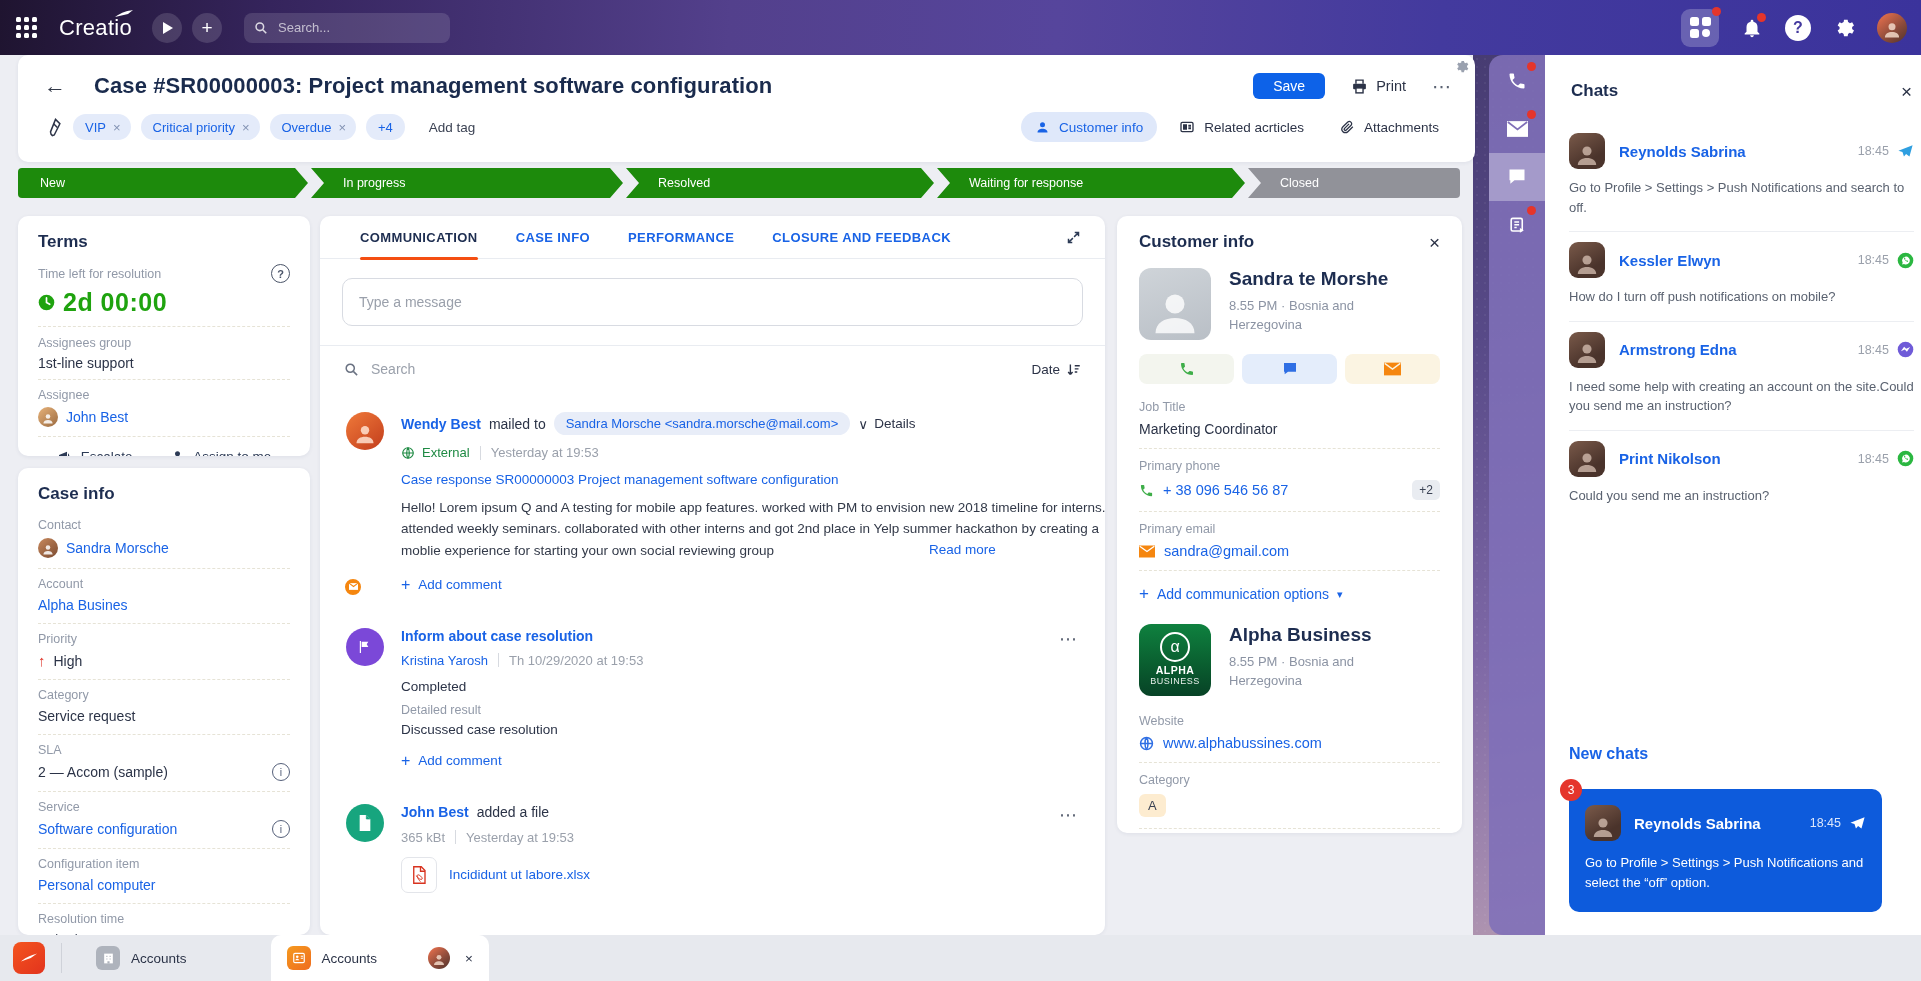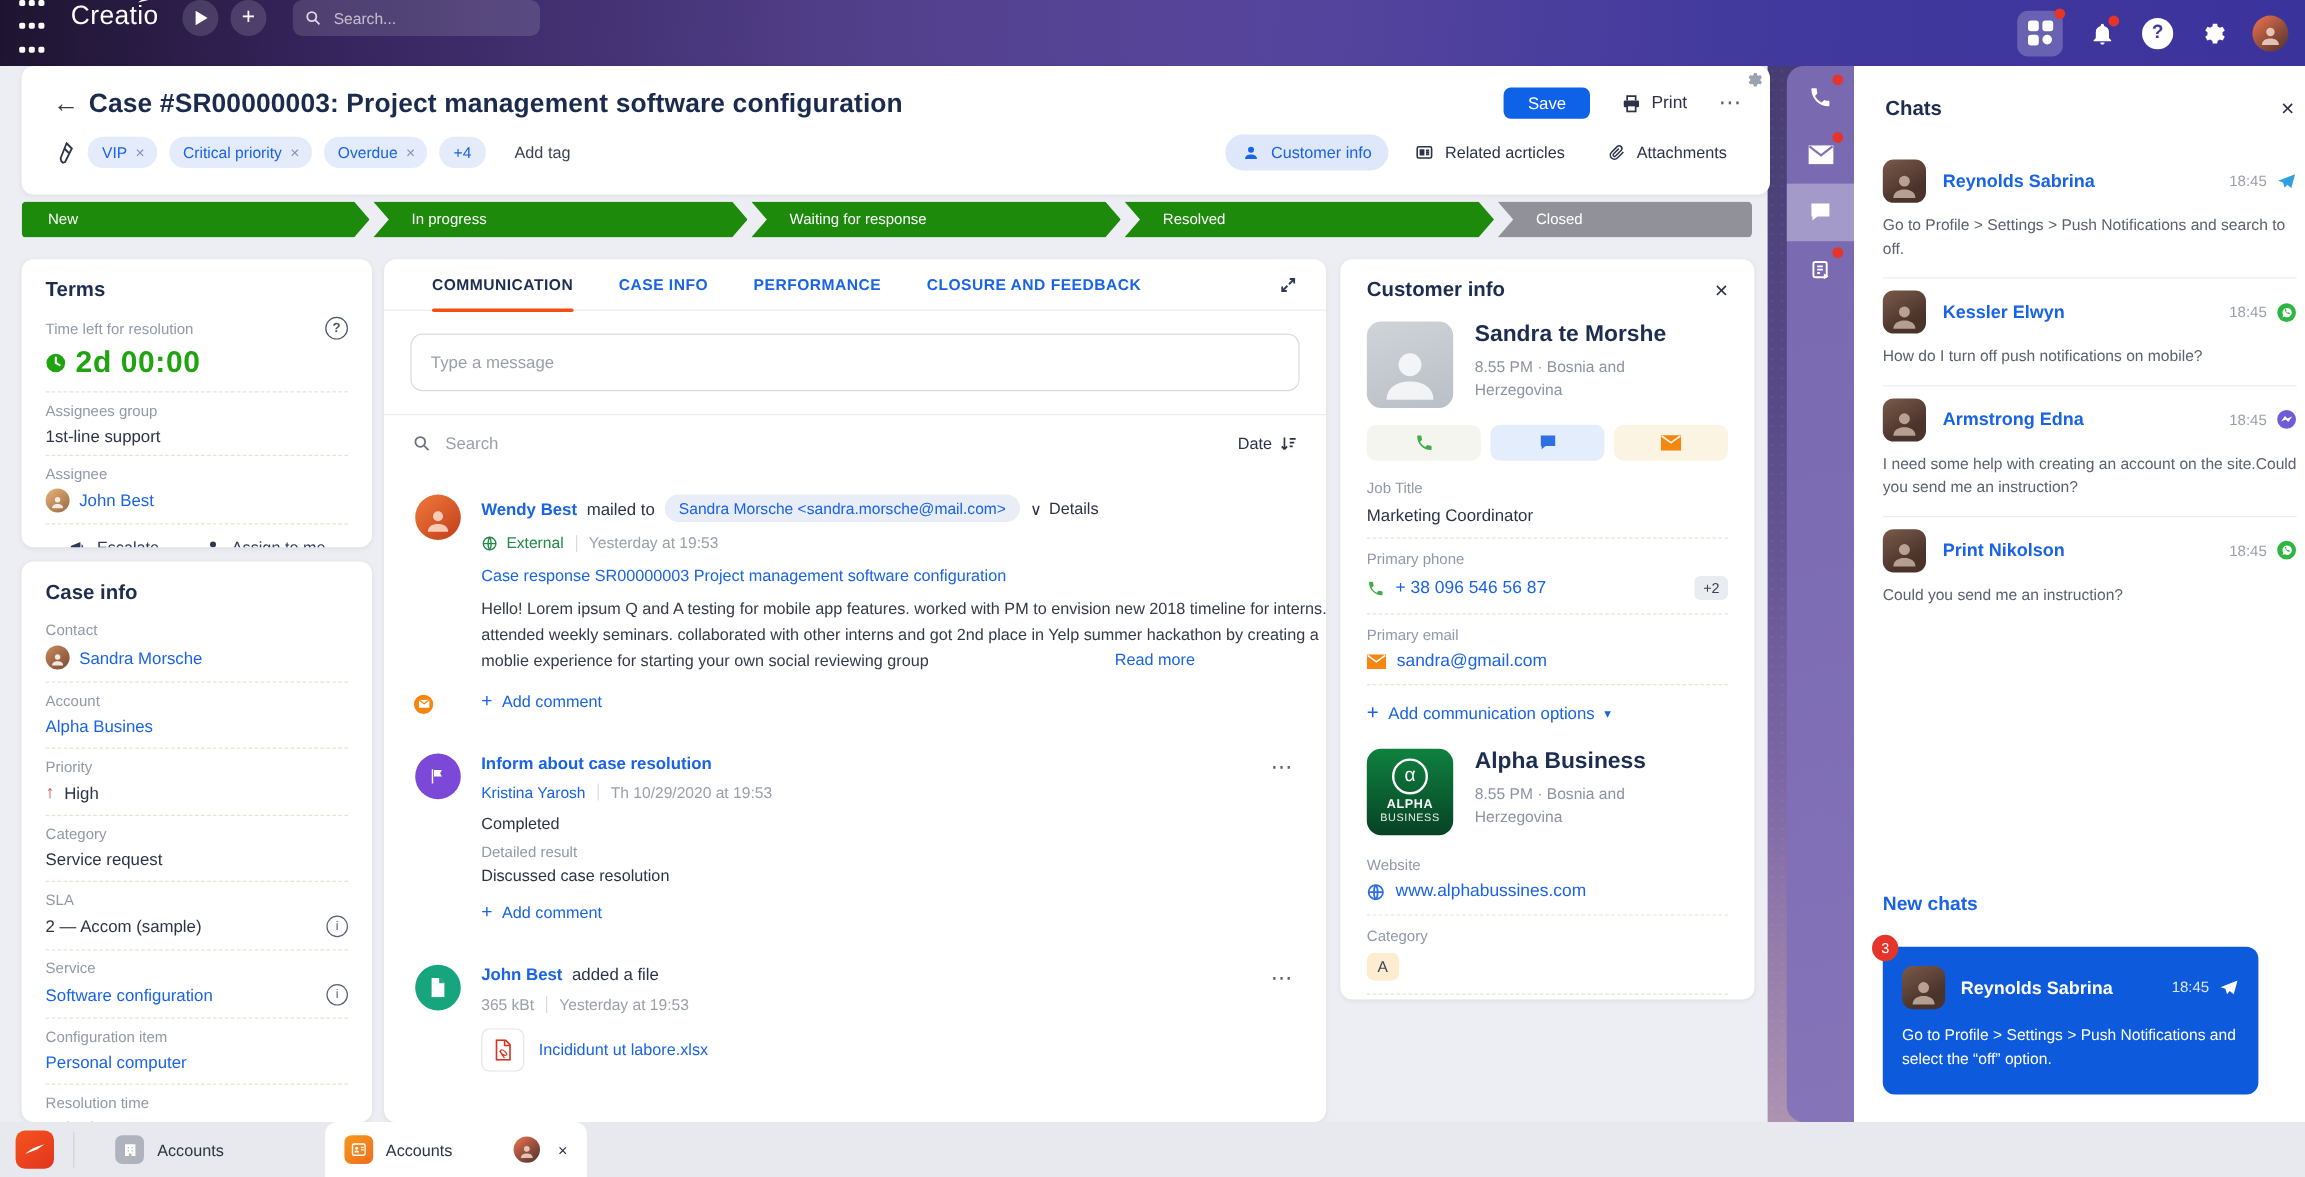--- a/index.html
+++ b/index.html
@@ -5,21 +5,21 @@
   html,body{margin:0;padding:0;}
   body{width:1921px;height:981px;position:relative;overflow:hidden;background:#edeef3;
        font-family:"Liberation Sans",sans-serif;-webkit-font-smoothing:antialiased;}
   .abs{position:absolute;}
   svg{display:block;}
   input{font-family:"Liberation Sans",sans-serif;outline:none;}
 
   
   .topbar{left:0;top:0;width:1921px;height:55px;
     background:linear-gradient(93deg,#1f1430 0%,#35245c 14%,#53408c 38%,#56459c 55%,#433a9e 75%,#3b339c 100%);
-    display:flex;}
+    display:flex;align-items:center;}
   .grid9{margin-left:16px;display:grid;grid-template-columns:repeat(3,5px);grid-gap:3px;cursor:pointer;}
   .grid9 i{width:5px;height:5px;background:#fff;border-radius:1.5px;}
   .logo{color:#fff;font-size:22px;letter-spacing:.3px;margin-left:22px;position:relative;font-weight:500;}
   .logo .swoosh{position:absolute;right:-2px;top:-6px;}
   .bar-circle{width:30px;height:30px;border-radius:50%;background:rgba(255,255,255,.14);
     display:flex;align-items:center;justify-content:center;color:#fff;cursor:pointer;}
   .bar-search{margin-left:22px;width:186px;height:30px;border-radius:8px;background:rgba(255,255,255,.13);
     display:flex;align-items:center;padding:0 10px;}
   .bar-search input{background:transparent;border:0;color:#fff;font-size:13px;margin-left:8px;width:140px;}
   .bar-search input::placeholder{color:rgba(255,255,255,.65);}
@@ -42,21 +42,21 @@
   .backdrop:after{content:"";position:absolute;inset:0;
     background-image:radial-gradient(rgba(255,255,255,.14) 1px,transparent 1.4px);background-size:8px 8px;opacity:.35;}
 
   
   .card{background:#fff;border-radius:10px;box-shadow:0 1px 4px rgba(25,39,80,.07);}
 
   
   .header-card{left:18px;top:55px;width:1457px;height:107px;border-radius:10px;}
   .title-row{display:flex;align-items:center;padding:18px 22px 0 26px;}
   .back{font-size:22px;color:#333a49;cursor:pointer;line-height:1;}
-  .page-title{font-size:22px;font-weight:bold;color:#1a2b4d;margin-left:8px;letter-spacing:.1px;}
+  .page-title{font-size:22px;font-weight:bold;color:#1a2b4d;margin-left:28px;letter-spacing:.1px;}
   .title-actions{margin-left:auto;display:flex;align-items:center;gap:26px;}
   .save-btn{background:#0d62e8;color:#fff;border:0;border-radius:6px;height:26px;padding:0 20px;
     font-size:14px;cursor:pointer;}
   .print-btn{display:flex;align-items:center;gap:8px;color:#2c3347;font-size:14.5px;cursor:pointer;}
   .more-dots{color:#5a6272;font-size:19px;letter-spacing:2px;cursor:pointer;}
   .corner-gear{position:absolute;right:6px;top:4px;color:#9aa1af;cursor:pointer;}
   .tags-row{display:flex;align-items:center;padding:13px 22px 0 30px;gap:10px;}
   .tag{background:#e4ebfa;border-radius:13px;height:26px;display:flex;align-items:center;
     padding:0 10px 0 12px;font-size:13px;color:#1963e6;gap:7px;cursor:pointer;}
   .tag .x{color:#8292b3;font-size:13px;cursor:pointer;}
@@ -343,24 +343,24 @@
 </div>
 
 <div class="abs stages">
   <div class="stage first" style="width:290px">
       <span>New</span>
     </div>
   <div class="stage mid" style="width:312px">
       <span>In progress</span>
     </div>
   <div class="stage mid" style="width:308px">
+      <span>Resolved</span>
+    </div>
+  <div class="stage mid" style="width:308px">
       <span>Waiting for response</span>
-    </div>
-  <div class="stage mid" style="width:308px">
-      <span>Resolved</span>
     </div>
   <div class="stage last" style="width:212px">
       <span>Closed</span>
     </div>
 </div>
 
 <div class="abs card terms-card">
   <div class="sect-title">Terms</div>
   <div class="lr" style="margin-top:12px">
     <span class="label">Time left for resolution</span>

